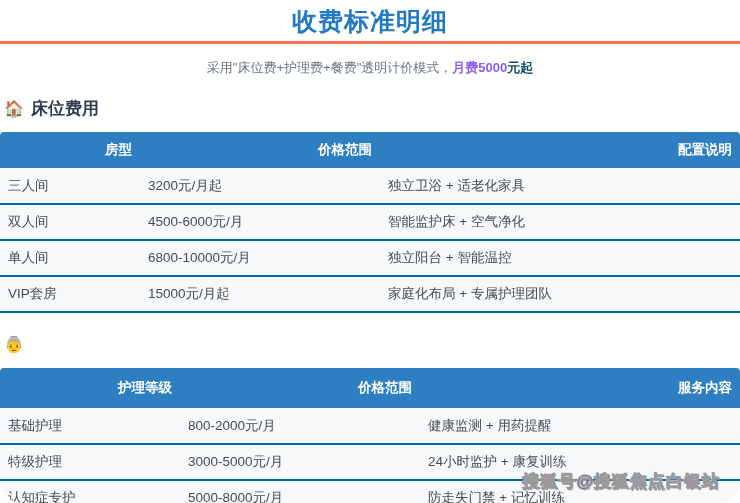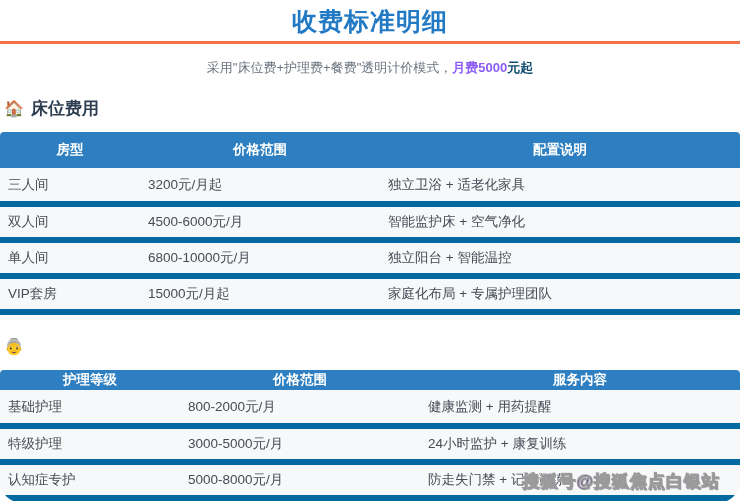--- a/index.html
+++ b/index.html
@@ -56,34 +56,34 @@
   }
   table {
     width: 100%;
     border-collapse: collapse;
     table-layout: fixed;
     font-size: 13.5px;
   }
   thead th {
     background: #2d7fc1;
     color: #ffffff;
-    text-align: center;
+    text-align: right;
     font-weight: bold;
     height: 36px;
     padding: 0 8px;
   }
   thead th:first-child { border-top-left-radius: 4px; }
   thead th:last-child  { border-top-right-radius: 4px; }
-  .t2 thead th { height: 20px; }
+  .t2 thead th { height: 40px; }
   tbody td {
     background: #f7f8fa;
     color: #454c55;
     height: 36px;
     padding: 0 8px;
-    border-bottom: 6px solid #0369a1;
+    border-bottom: 2px solid #0369a1;
   }
   .watermark {
     position: absolute;
     right: 20px;
     top: 470px;
     font-size: 17px;
     font-weight: bold;
     letter-spacing: 1px;
     color: #4c1d95;
     -webkit-text-stroke: 1px #9a9a9a;

